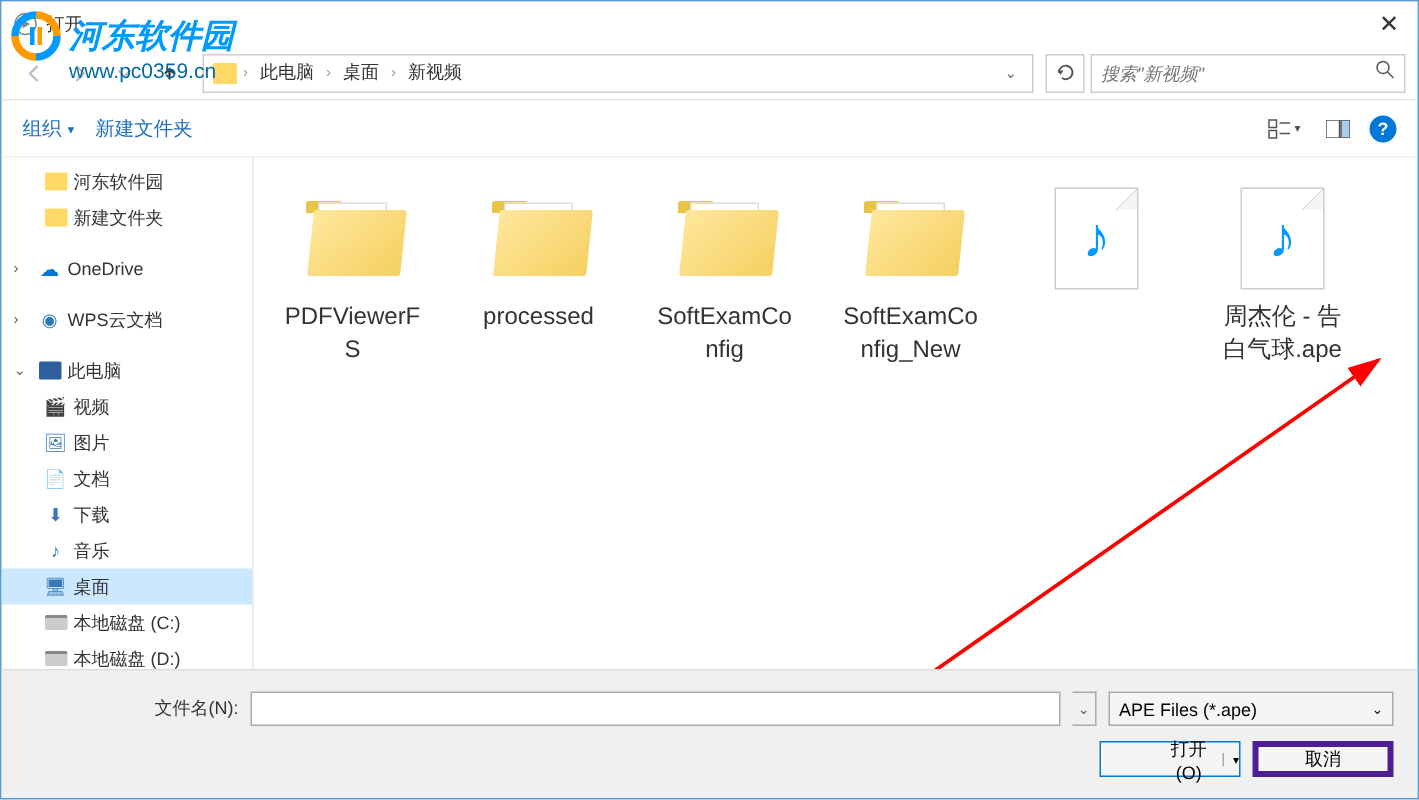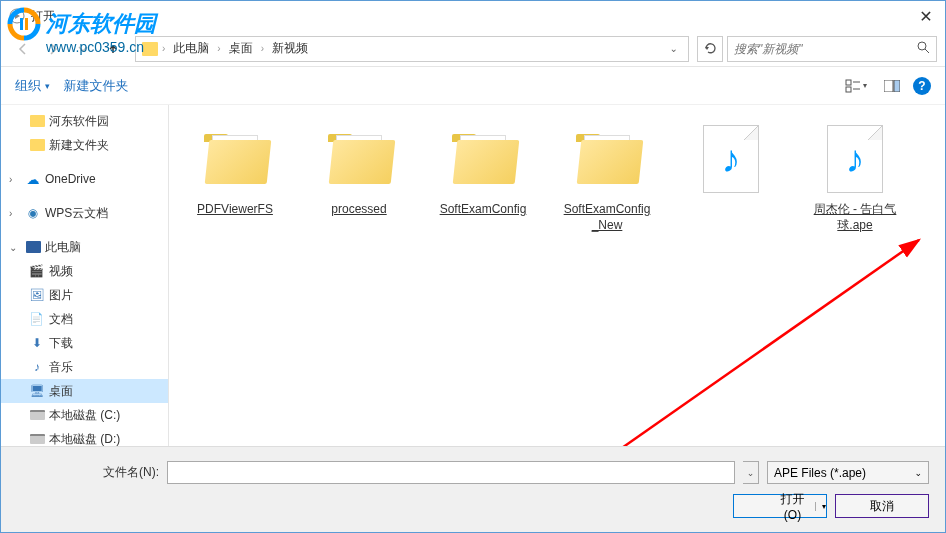--- a/index.html
+++ b/index.html
@@ -48,42 +48,42 @@
     
     .folder-sm { width: 15px; height: 12px; background: #ffd966; border-radius: 1px; }
     .onedrive-ico { color: #0078d7; font-size: 13px; }
     .pc-ico { width: 15px; height: 12px; background: #2e5e9e; border-radius: 1px; }
     .disk-ico { width: 15px; height: 10px; background: #ccc; border-top: 2px solid #888; border-radius: 1px; }
     
     .content { flex: 1; padding: 12px 18px; position: relative; }
     .items-grid { display: flex; gap: 28px; flex-wrap: wrap; }
     .file-item { width: 96px; display: flex; flex-direction: column; align-items: center; cursor: pointer; padding: 6px 2px; border-radius: 2px; }
     .file-icon { width: 72px; height: 72px; display: flex; align-items: center; justify-content: center; margin-bottom: 6px; }
-    .file-label { font-size: 12px; text-align: center; color: #333; line-height: 1.35; word-break: break-word; text-decoration: underline; }
+    .file-label { font-size: 16px; text-align: center; color: #333; line-height: 1.35; word-break: break-word; }
     
     .folder-lg { width: 62px; height: 50px; position: relative; }
     .folder-lg::before { content: ''; position: absolute; top: 0; left: 0; width: 24px; height: 8px; background: #e8c547; border-radius: 2px 2px 0 0; }
     .folder-lg::after { content: ''; position: absolute; top: 6px; left: 0; width: 62px; height: 44px; background: linear-gradient(135deg, #ffe79e, #f5d060); border-radius: 2px; }
     .folder-lg.open::after { transform: skewX(-6deg); left: 3px; }
     .folder-lg .paper { position: absolute; top: 1px; left: 8px; width: 46px; height: 42px; background: #fff; border: 1px solid #ddd; z-index: 0; }
     
     .audio-file { width: 56px; height: 68px; background: #fff; border: 1px solid #ccc; position: relative; display: flex; align-items: center; justify-content: center; }
     .audio-file::before { content: ''; position: absolute; top: 0; right: 0; width: 14px; height: 14px; background: linear-gradient(135deg, transparent 48%, #ccc 50%, #f5f5f5 52%); }
     .music-note { color: #0099ff; font-size: 38px; }
     
     .arrow-annotation { position: absolute; top: 125px; left: 440px; pointer-events: none; }
     
     .footer { position: absolute; bottom: 0; left: 0; right: 0; background: #f0f0f0; border-top: 1px solid #ddd; padding: 14px 16px; }
     .footer-row { display: flex; align-items: center; gap: 8px; margin-bottom: 10px; }
     .footer-label { font-size: 12px; color: #333; margin-left: 86px; }
     .filename-input { flex: 1; height: 23px; border: 1px solid #aaa; padding: 0 6px; font-size: 12px; }
     .filename-dropdown { width: 16px; height: 23px; border: 1px solid #aaa; border-left: none; display: flex; align-items: center; justify-content: center; font-size: 9px; color: #555; cursor: pointer; }
-    .filetype-select { width: 162px; height: 23px; border: 1px solid #aaa; padding: 0 6px; font-size: 12px; background: #f5f5f5; display: flex; align-items: center; justify-content: space-between; cursor: pointer; }
+    .filetype-select { width: 190px; height: 23px; border: 1px solid #aaa; padding: 0 6px; font-size: 12px; background: #f5f5f5; display: flex; align-items: center; justify-content: space-between; cursor: pointer; }
     .footer-buttons { display: flex; justify-content: flex-end; gap: 8px; }
-    .btn { width: 94px; height: 24px; border: 1px solid #4c1d95; background: #f5f5f5; font-size: 12px; cursor: pointer; display: flex; align-items: center; justify-content: center; gap: 4px; }
+    .btn { width: 94px; height: 24px; border: 4px solid #4c1d95; background: #f5f5f5; font-size: 12px; cursor: pointer; display: flex; align-items: center; justify-content: center; gap: 4px; }
     .btn.default { border: 1px solid #0078d7; padding-left: 40px; }
   </style>
 </head>
 <body>
 
 <div class="watermark">
   <div class="watermark-logo">
     <svg width="36" height="36" viewBox="0 0 36 36">
       <path d="M18 4 A14 14 0 0 1 32 18" stroke="#ff9900" stroke-width="5" fill="none"></path>
       <path d="M32 18 A14 14 0 0 1 18 32" stroke="#0099ff" stroke-width="5" fill="none"></path>

